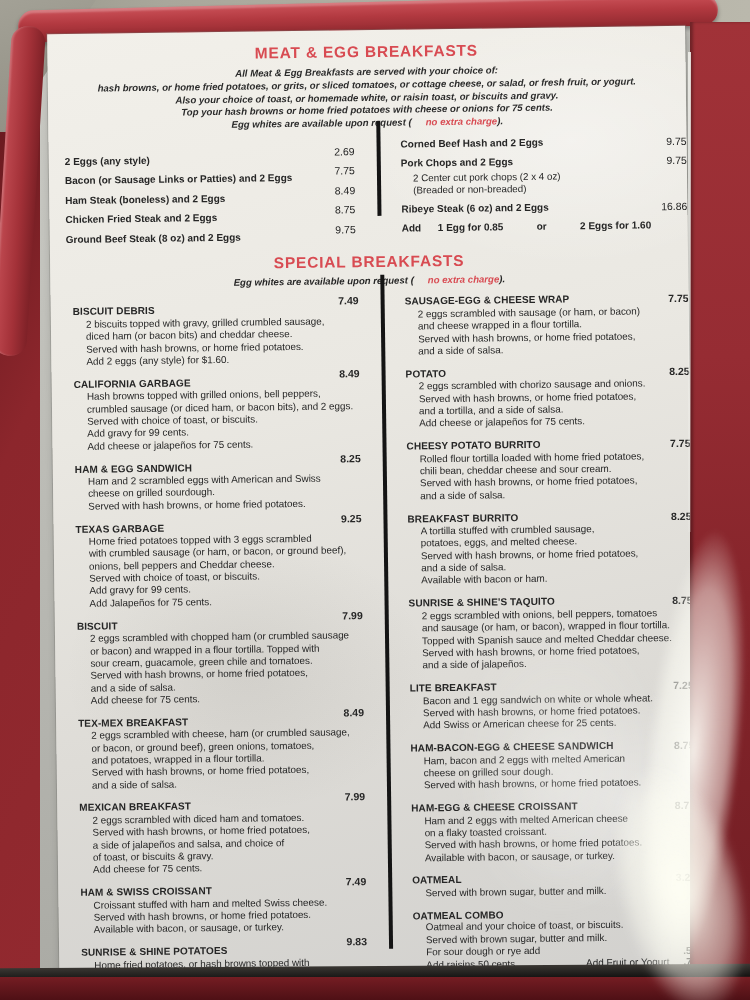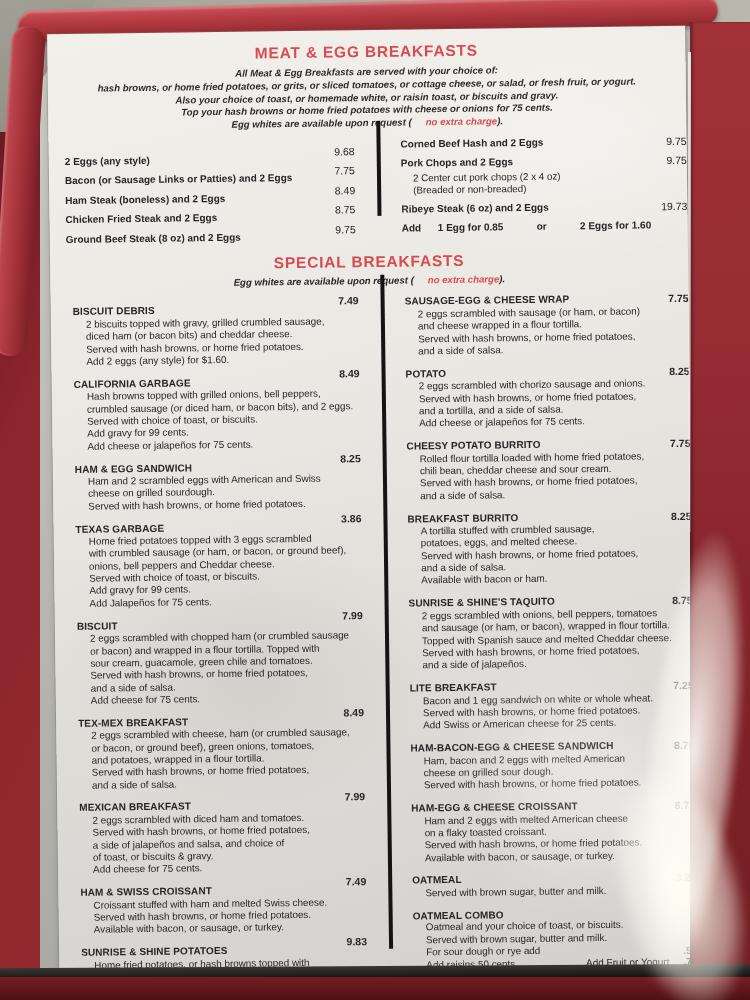--- a/index.html
+++ b/index.html
@@ -118,21 +118,21 @@
       <div><span>Egg whites are available upon request (</span><span class="red-inline">no extra charge</span><span>).</span></div>
     </div>
 
     <div class="divider div-top"></div>
     <div class="divider div-main"></div>
 
     <div class="me-wrap">
       <div class="me-left">
         <div class="me-row">
             <span class="me-name">2 Eggs (any style)</span>
-            <span class="me-price">9.68</span>
+            <span class="me-price">2.69</span>
           </div>
         <div class="me-row">
             <span class="me-name">Bacon (or Sausage Links or Patties) and 2 Eggs</span>
             <span class="me-price">7.75</span>
           </div>
         <div class="me-row">
             <span class="me-name">Ham Steak (boneless) and 2 Eggs</span>
             <span class="me-price">8.49</span>
           </div>
         <div class="me-row">
@@ -150,21 +150,21 @@
             <span class="me-price">9.75</span>
           </div>
         <div class="me-row">
             <span class="me-name">Pork Chops and 2 Eggs</span>
             <span class="me-price">9.75</span>
           </div>
         <div class="me-sub">2 Center cut pork chops (2 x 4 oz)
 (Breaded or non-breaded)</div>
         <div class="me-row">
             <span class="me-name">Ribeye Steak (6 oz) and 2 Eggs</span>
-            <span class="me-price">19.73</span>
+            <span class="me-price">16.86</span>
           </div>
         <div class="me-add">Add      1 Egg for 0.85            or            2 Eggs for 1.60</div>
       </div>
     </div>
 
     <div class="sec-title" style="margin-top:4px;">SPECIAL BREAKFASTS</div>
     <div class="sp-note"><span>Egg whites are available upon request (</span><span class="red-inline">no extra charge</span><span>).</span></div>
 
     <div class="sp-wrap">
       <div class="sp-left">
@@ -194,21 +194,21 @@
               <span class="sp-name">HAM &amp; EGG SANDWICH</span>
               <span class="sp-price">8.25</span>
             </div>
             <div class="sp-desc">Ham and 2 scrambled eggs with American and Swiss
 cheese on grilled sourdough.
 Served with hash browns, or home fried potatoes.</div>
           </div>
         <div class="sp-item">
             <div class="sp-head">
               <span class="sp-name">TEXAS GARBAGE</span>
-              <span class="sp-price">3.86</span>
+              <span class="sp-price">9.25</span>
             </div>
             <div class="sp-desc">Home fried potatoes topped with 3 eggs scrambled
 with crumbled sausage (or ham, or bacon, or ground beef),
 onions, bell peppers and Cheddar cheese.
 Served with choice of toast, or biscuits.
 Add gravy for 99 cents.
 Add Jalapeños for 75 cents.</div>
           </div>
         <div class="sp-item">
             <div class="sp-head">

